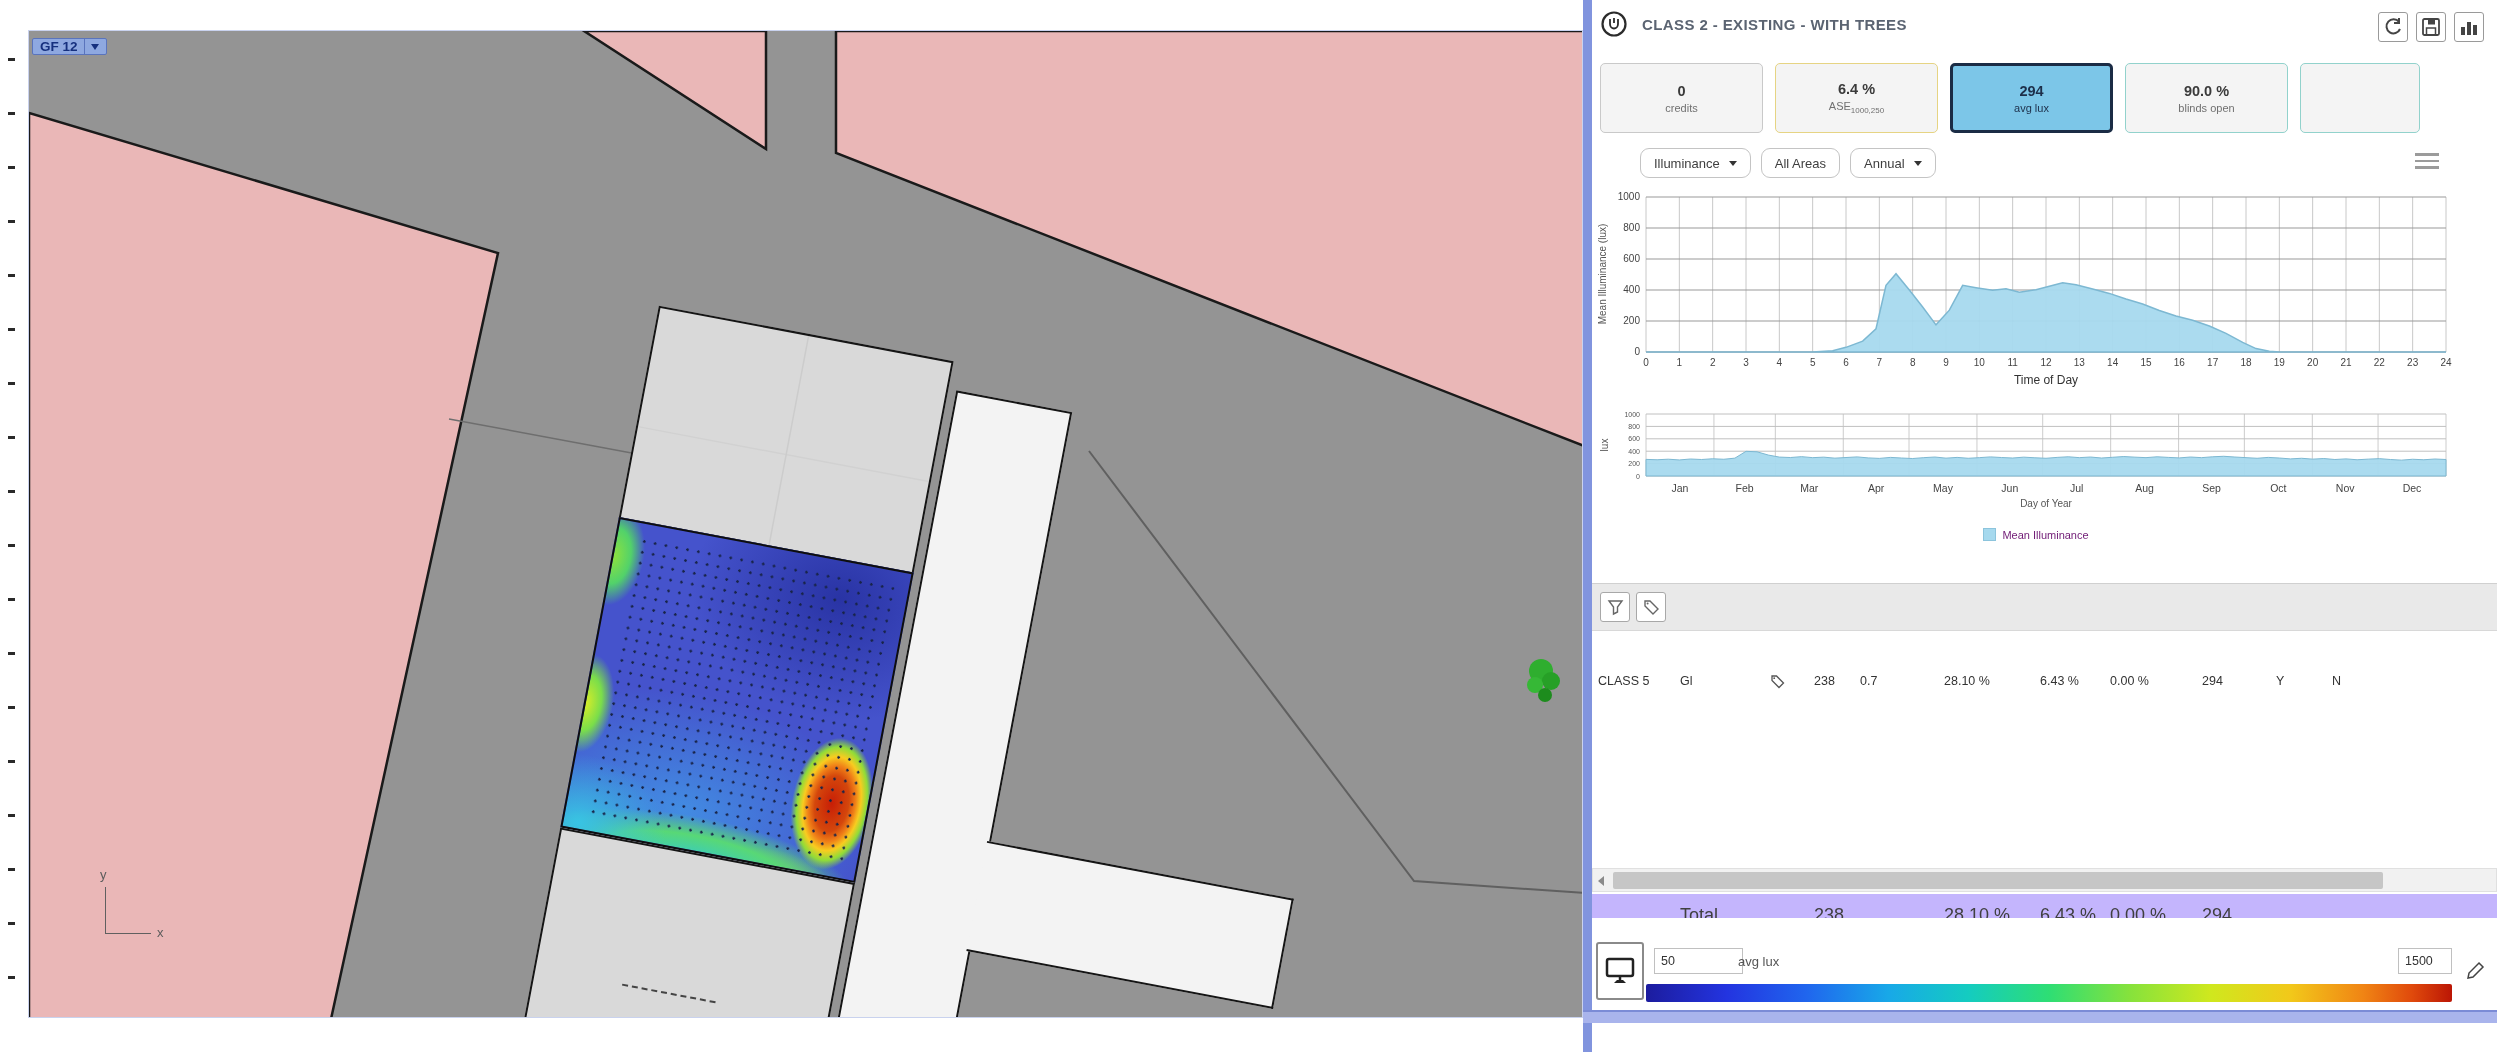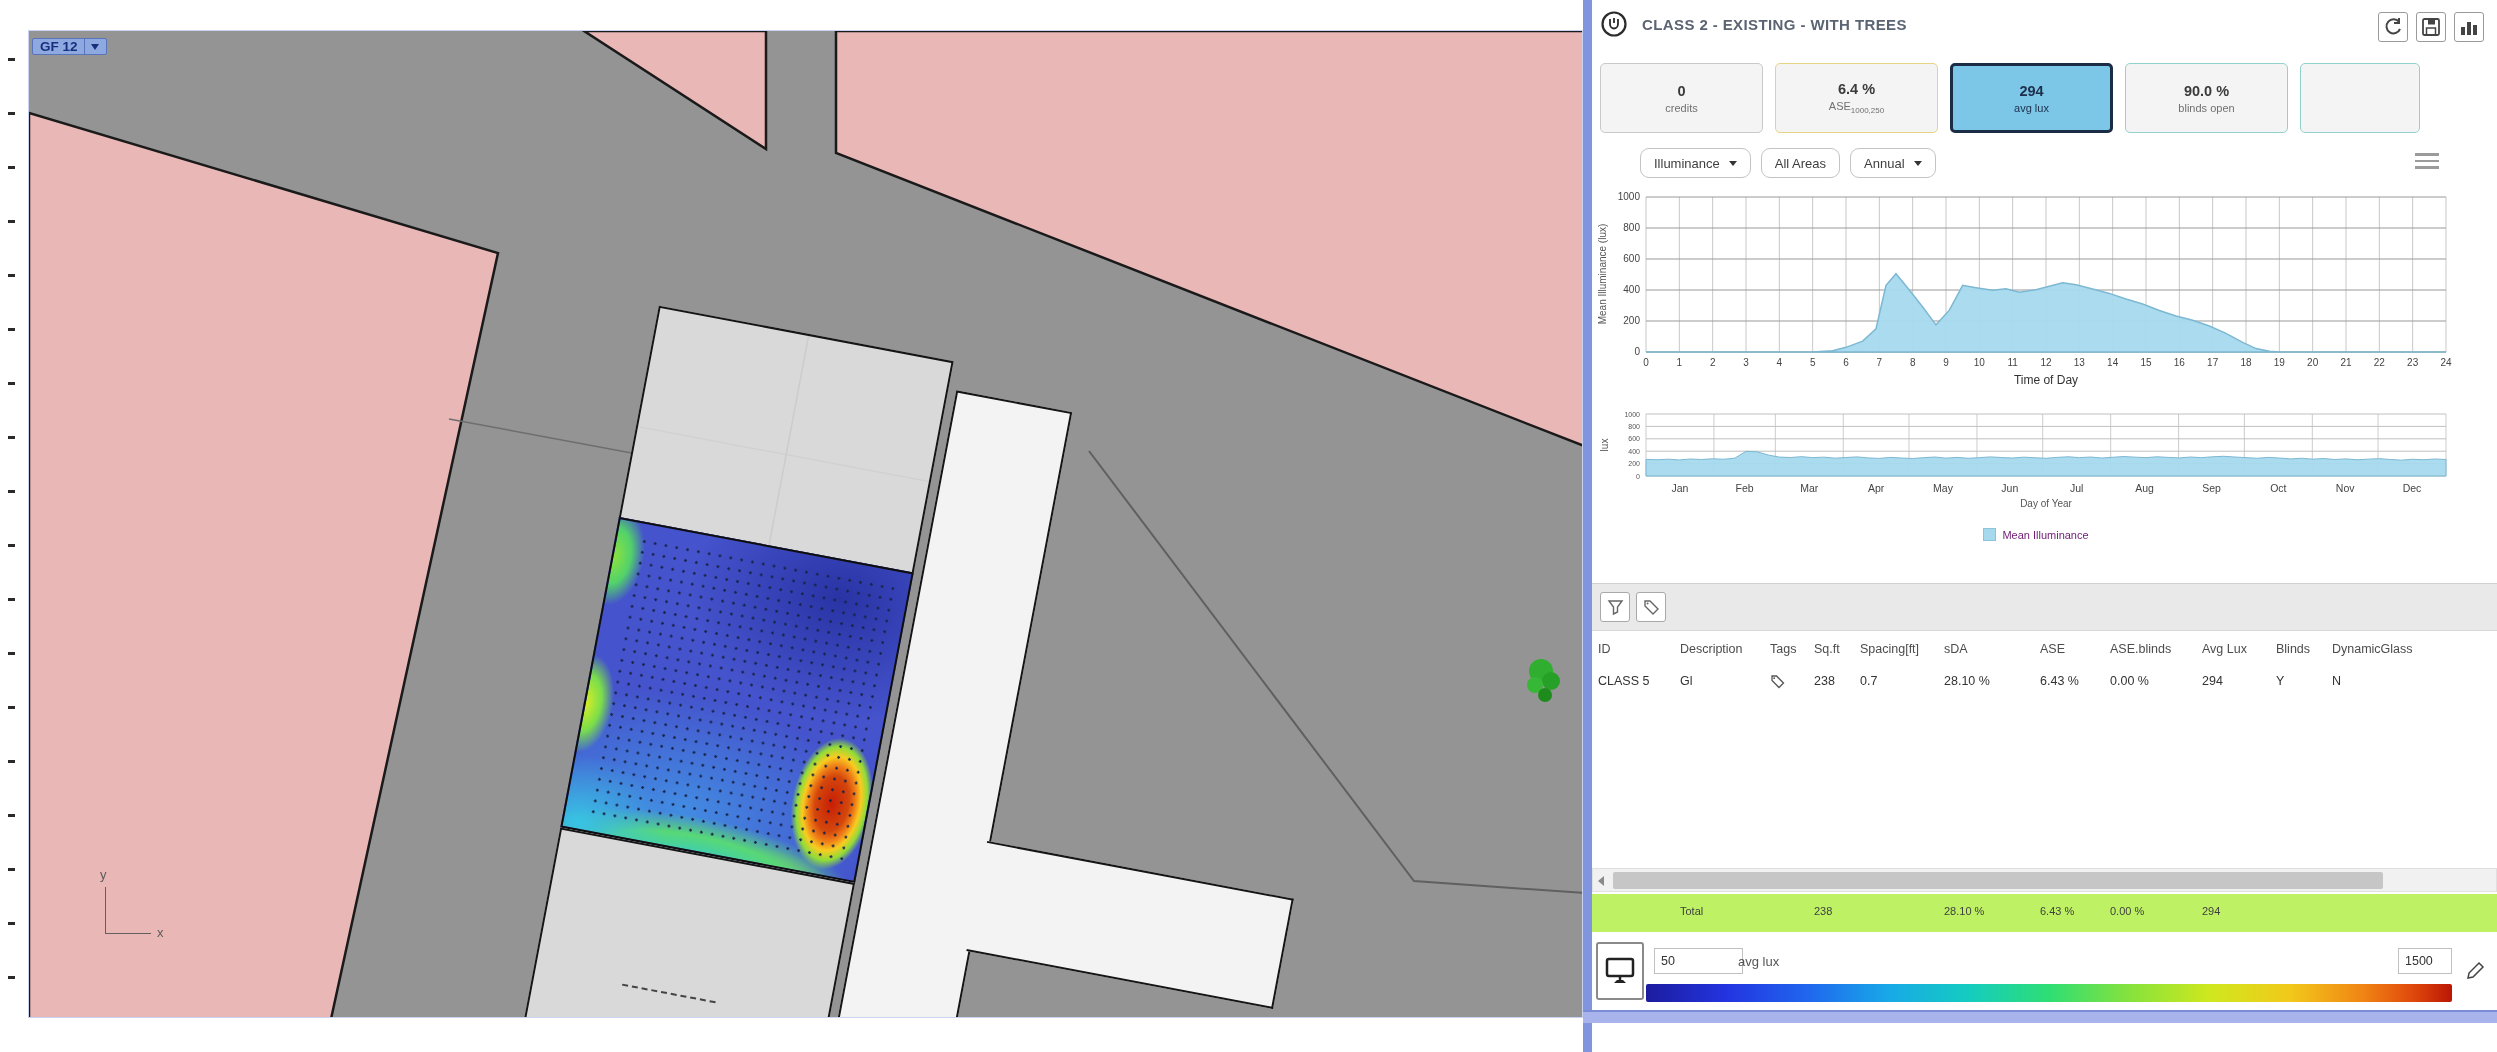--- a/index.html
+++ b/index.html
@@ -87,22 +87,22 @@
   .sbtn{position:absolute;top:8px;width:30px;height:30px;background:#fff;border:1px solid #a8a8a8;border-radius:3px;
     display:flex;align-items:center;justify-content:center;cursor:pointer;}
   .tgrid{display:grid;grid-template-columns:82px 90px 44px 46px 84px 96px 70px 92px 74px 56px 1fr;}
   .tgrid>div{padding:8px 0 0 6px;white-space:nowrap;overflow:hidden;}
   .thead{position:absolute;left:0;top:634px;width:905px;height:32px;font-size:12.5px;color:#4c4c4c;}
   .trow{position:absolute;left:0;top:666px;width:905px;height:34px;font-size:12.5px;color:#333;cursor:pointer;}
   .hscroll{position:absolute;left:0;top:868px;width:905px;height:24px;background:#f1f1f1;border:1px solid #e0e0e0;}
   .harrow{position:absolute;left:5px;top:7px;width:0;height:0;border-top:5px solid transparent;
     border-bottom:5px solid transparent;border-right:6px solid #8a8a8a;cursor:pointer;}
   .hthumb{position:absolute;left:20px;top:3px;width:770px;height:17px;background:#c6c6c6;border-radius:2px;cursor:pointer;}
-  .totalrow{position:absolute;left:0;top:894px;width:905px;height:38px;background:#bef264;
-    font-size:11px;color:#3f3f3f;}
+  .totalrow{position:absolute;left:0;top:894px;width:905px;height:24px;background:#c4b5fd;
+    font-size:18px;color:#3f3f3f;}
   .totalrow>div{padding-top:11px;}
   .footer{position:absolute;left:0;top:942px;width:905px;height:66px;}
   .monitor-btn{position:absolute;left:4px;top:0;width:48px;height:58px;background:#fff;border:2px solid #8a8a8a;
     border-radius:3px;display:flex;align-items:center;justify-content:center;cursor:pointer;}
   .scale-input{position:absolute;top:6px;height:26px;border:1px solid #c0c0c0;font-size:12.5px;padding:0 6px;
     font-family:"Liberation Sans",sans-serif;color:#333;background:#fff;}
   .min-in{left:62px;width:89px;}
   .max-in{left:806px;width:54px;}
   .unit{position:absolute;left:146px;top:12px;font-size:13px;color:#555;}
   .gradbar{position:absolute;left:54px;top:42px;width:806px;height:18px;border-radius:2px;
@@ -354,33 +354,20 @@
         </svg>
       </div>
       <div class="sbtn" style="left:44px;">
         <svg width="17" height="17">
           <path d="M2,7 V2 h5 l8,8 -5,5 z" fill="none" stroke="#666" stroke-width="1.4"></path>
           <circle cx="4.6" cy="4.6" r="1" fill="#666"></circle>
         </svg>
       </div>
     </div>
 
-    <div class="thead tgrid">
-      <div>ID</div>
-      <div>Description</div>
-      <div>Tags</div>
-      <div>Sq.ft</div>
-      <div>Spacing[ft]</div>
-      <div>sDA</div>
-      <div>ASE</div>
-      <div>ASE.blinds</div>
-      <div>Avg Lux</div>
-      <div>Blinds</div>
-      <div>DynamicGlass</div>
-    </div>
 
     <div class="trow tgrid">
       <div>CLASS 5</div>
       <div>Gl</div>
       <div>
         <svg width="15" height="15">
           <path d="M2,6.5 V2 h4.5 l7,7 -4.5,4.5 z" fill="none" stroke="#555" stroke-width="1.3"></path>
           <circle cx="4.2" cy="4.2" r="0.9" fill="#555"></circle>
         </svg>
       </div>

